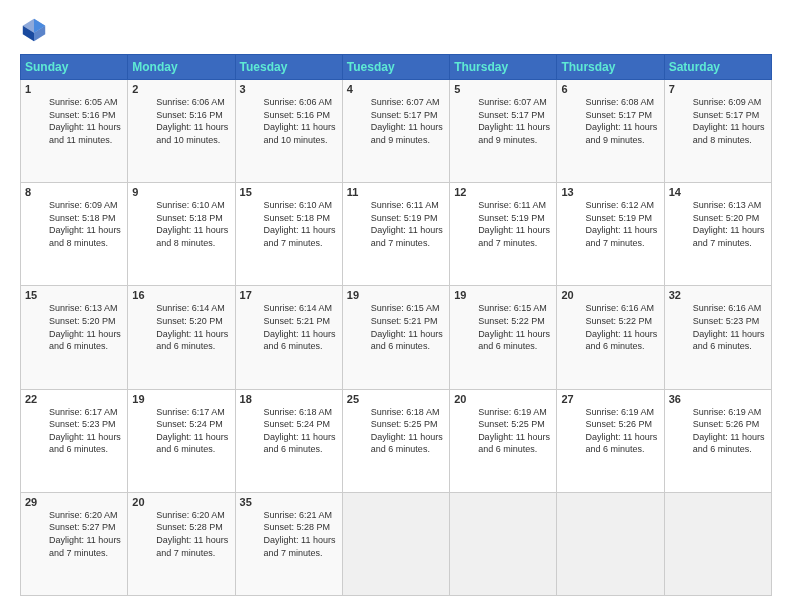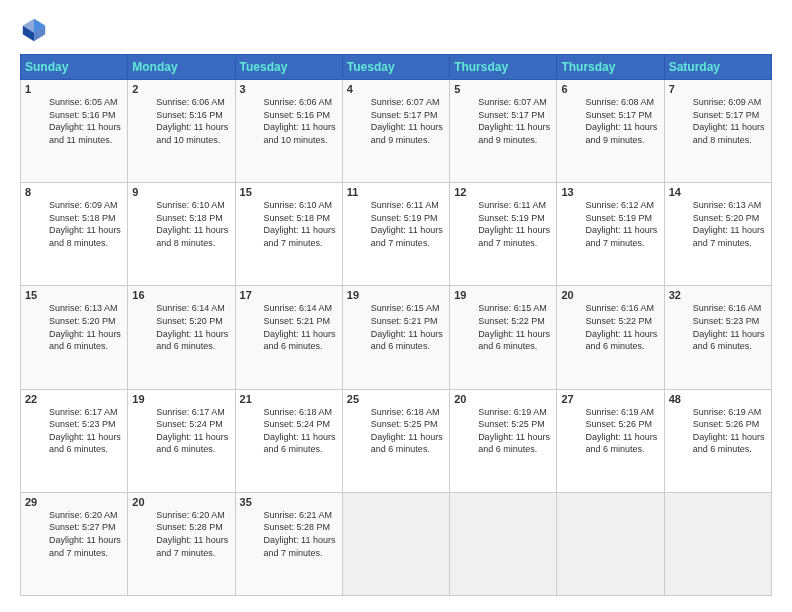--- a/index.html
+++ b/index.html
@@ -225,37 +225,37 @@
         <tr>
           <td>
           <span class="day-number">22</span>
           <div class="day-info">Sunrise: 6:17 AM<br>Sunset: 5:23 PM<br>Daylight: 11 hours and 6 minutes.</div>
           </td>
           <td>
           <span class="day-number">19</span>
           <div class="day-info">Sunrise: 6:17 AM<br>Sunset: 5:24 PM<br>Daylight: 11 hours and 6 minutes.</div>
           </td>
           <td>
-          <span class="day-number">21</span>
+          <span class="day-number">18</span>
           <div class="day-info">Sunrise: 6:18 AM<br>Sunset: 5:24 PM<br>Daylight: 11 hours and 6 minutes.</div>
           </td>
           <td>
           <span class="day-number">25</span>
           <div class="day-info">Sunrise: 6:18 AM<br>Sunset: 5:25 PM<br>Daylight: 11 hours and 6 minutes.</div>
           </td>
           <td>
           <span class="day-number">20</span>
           <div class="day-info">Sunrise: 6:19 AM<br>Sunset: 5:25 PM<br>Daylight: 11 hours and 6 minutes.</div>
           </td>
           <td>
           <span class="day-number">27</span>
           <div class="day-info">Sunrise: 6:19 AM<br>Sunset: 5:26 PM<br>Daylight: 11 hours and 6 minutes.</div>
           </td>
           <td>
-          <span class="day-number">48</span>
+          <span class="day-number">36</span>
           <div class="day-info">Sunrise: 6:19 AM<br>Sunset: 5:26 PM<br>Daylight: 11 hours and 6 minutes.</div>
           </td>
         </tr>
         <tr>
           <td>
           <span class="day-number">29</span>
           <div class="day-info">Sunrise: 6:20 AM<br>Sunset: 5:27 PM<br>Daylight: 11 hours and 7 minutes.</div>
           </td>
           <td>
           <span class="day-number">20</span>

